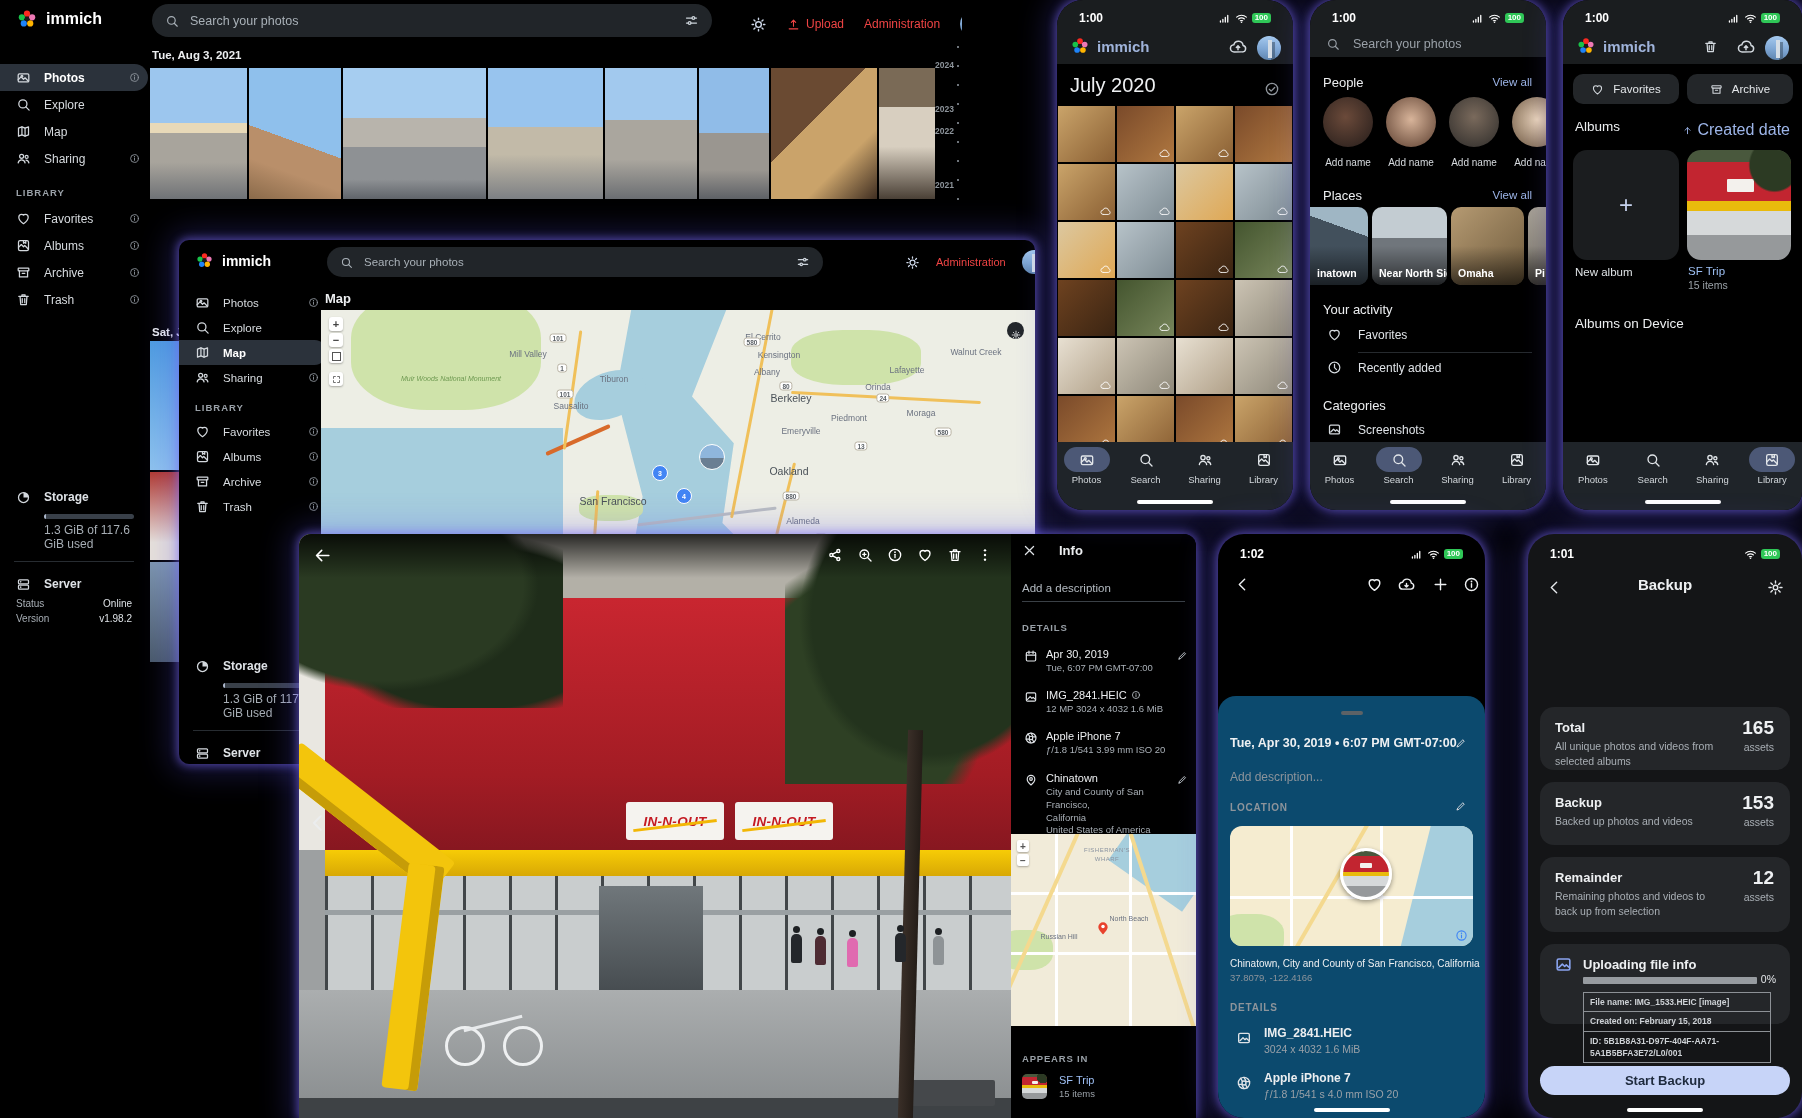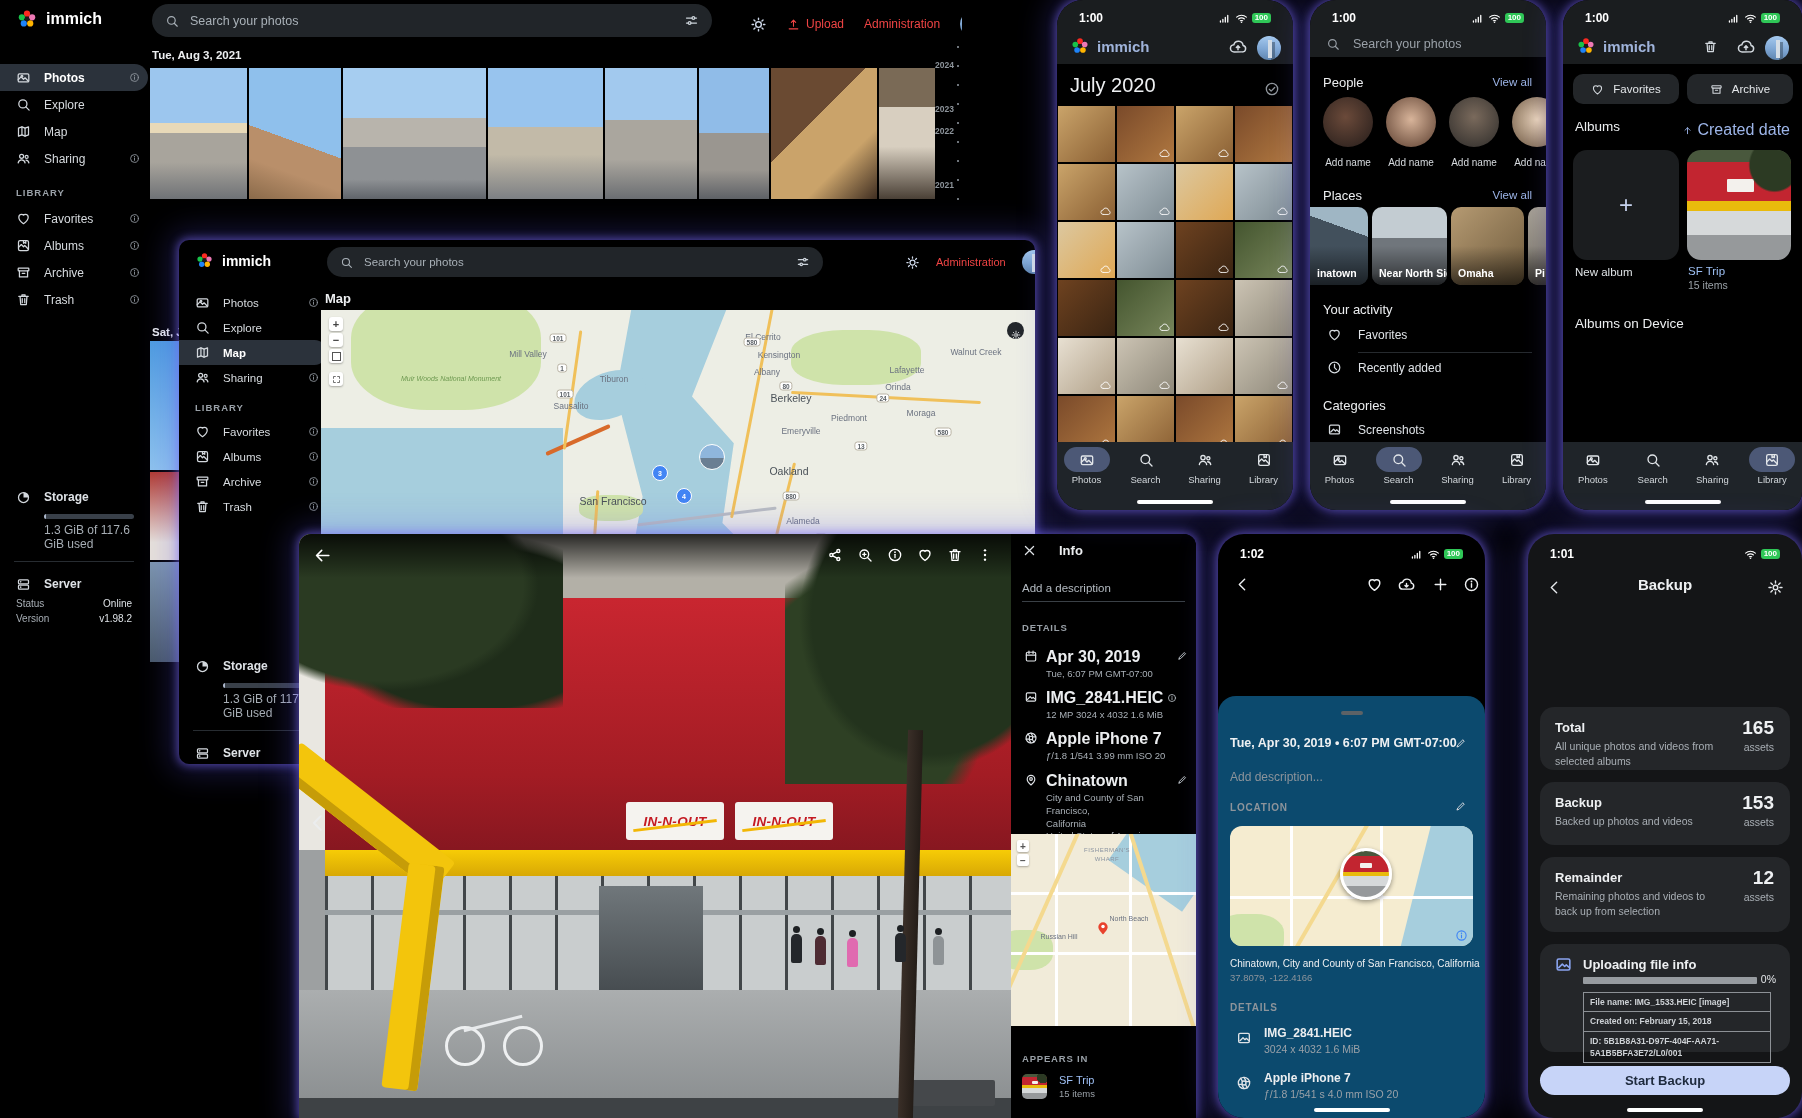--- a/index.html
+++ b/index.html
@@ -94,21 +94,21 @@
 .bike::before{left:0}.bike::after{right:0}
 .bike i{position:absolute;left:18px;top:18px;width:60px;height:3px;background:#e8eaec;transform:rotate(-14deg)}
 #ipanel{position:absolute;left:712px;top:0;width:185px;height:584px;background:#000}
 .iphead{position:absolute;left:11px;top:9px;display:flex;align-items:center;gap:22px;font-size:13px;font-weight:bold;color:#eceef0}
 .iphead .ic{width:15px;height:15px;color:#dfe3e7}
 .ipdesc{position:absolute;left:11px;top:48px;font-size:11.5px;color:#b4bbc2}
 .ipline{position:absolute;left:11px;top:67px;width:163px;height:1px;background:#3a4046}
 .iphdr{position:absolute;left:11px;font-size:9.5px;font-weight:bold;letter-spacing:.8px;color:#99a0a7}
 .iprow{position:absolute;left:11px;width:166px}
 .iprow .ric{position:absolute;left:2px;top:1px;width:14px;height:14px;color:#dfe3e7}
-.iprow .rtit{margin-left:24px;font-size:16px;font-weight:bold;color:#eceef0;display:flex;align-items:center;gap:4px}
+.iprow .rtit{margin-left:24px;font-size:11px;font-weight:normal;color:#eceef0;display:flex;align-items:center;gap:4px}
 .iprow .rtit .ic{width:10px;height:10px;color:#b9c0c7}
 .iprow .rsub{margin-left:24px;font-size:9.5px;color:#a9b0b7;line-height:1.35;margin-top:2px}
 .iprow .redit{position:absolute;right:0;top:2px;width:11px;height:11px;color:#cfd5db}
 #imap{position:absolute;left:0;top:300px;width:185px;height:192px;background:#f1ebd9;overflow:hidden}
 .imr{position:absolute;background:#fff}
 .imy{position:absolute;background:#f4d98f}
 .pin{position:absolute;width:16px;height:16px;color:#e8422d;transform:translate(-50%,-90%)}
 .minibtn{position:absolute;width:12px;height:12px;background:#fff;border-radius:2px;color:#555;font-size:10px;font-weight:bold;
   display:flex;align-items:center;justify-content:center;box-shadow:0 1px 2px rgba(0,0,0,.3)}
 .innout-mini{position:relative;overflow:hidden;background:linear-gradient(180deg,#49583d 0 11%,#c22530 11% 46%,#e9ba0c 46% 55%,#d6d9da 55% 77%,#96999b 77% 100%)}
@@ -640,21 +640,21 @@
     <div class="road" style="left:450px;top:150px;width:3px;height:183px;background:#f0c05a;transform:rotate(14deg)"></div>
     <div class="road" style="left:470px;top:86px;width:190px;height:3px;background:#f0c05a;transform:rotate(3deg)"></div>
     <div id="w2labels">
         <div class="mlbl" style="left: 207px; top: 44px;">Mill Valley</div>
         <div class="mlbl" style="left: 293px; top: 69px;">Tiburon</div>
         <div class="mlbl" style="left: 250px; top: 96px;">Sausalito</div>
         <div class="mlbl" style="left: 442px; top: 27px;">El Cerrito</div>
         <div class="mlbl" style="left: 458px; top: 45px;">Kensington</div>
         <div class="mlbl" style="left: 446px; top: 62px;">Albany</div>
         <div class="mlbl big" style="left: 470px; top: 88px;">Berkeley</div>
-        <div class="mlbl" style="left: 557px; top: 77px; margin-left: 20px;">Orinda</div>
+        <div class="mlbl" style="left: 557px; top: 77px;">Orinda</div>
         <div class="mlbl" style="left: 586px; top: 60px;">Lafayette</div>
         <div class="mlbl" style="left: 655px; top: 42px;">Walnut Creek</div>
         <div class="mlbl" style="left: 600px; top: 103px;">Moraga</div>
         <div class="mlbl" style="left: 528px; top: 108px;">Piedmont</div>
         <div class="mlbl" style="left: 480px; top: 121px;">Emeryville</div>
         <div class="mlbl big" style="left: 468px; top: 161px;">Oakland</div>
         <div class="mlbl big" style="left: 292px; top: 191px;">San Francisco</div>
         <div class="mlbl" style="left: 482px; top: 211px;">Alameda</div>
         <div class="mlbl green" style="left: 130px; top: 68px;">Muir Woods National Monument</div>
         <div class="shield" style="left: 237px; top: 28px;">101</div>
@@ -1523,21 +1523,21 @@
     <div class="cv">153</div>
     <div class="cs" style="top:32px;width:160px">Backed up photos and videos</div>
     <div class="cu" style="top:34px">assets</div>
   </div>
   <div class="ecard" style="top:323px;height:75px">
     <div class="ct">Remainder</div>
     <div class="cv">12</div>
     <div class="cs" style="top:32px;width:160px">Remaining photos and videos to back up from selection</div>
     <div class="cu" style="top:34px">assets</div>
   </div>
-  <div class="ecard" style="top:410px;height:108px">
+  <div class="ecard" style="top:410px;height:80px">
     <span class="ic upic">
         <svg viewBox="0 0 24 24" fill="none" stroke="currentColor" stroke-width="2" stroke-linecap="round" stroke-linejoin="round">
           <rect x="4" y="5" width="16" height="14" rx="2"></rect>
           <path d="M6 16l4.5-4.5 3 3 2-2 4 3.5"></path>
         </svg>
       </span>
     <div class="ct" style="left:43px">Uploading file info</div>
     <div class="upbar"></div>
     <div class="uppct">0%</div>
     <div class="uptable">

